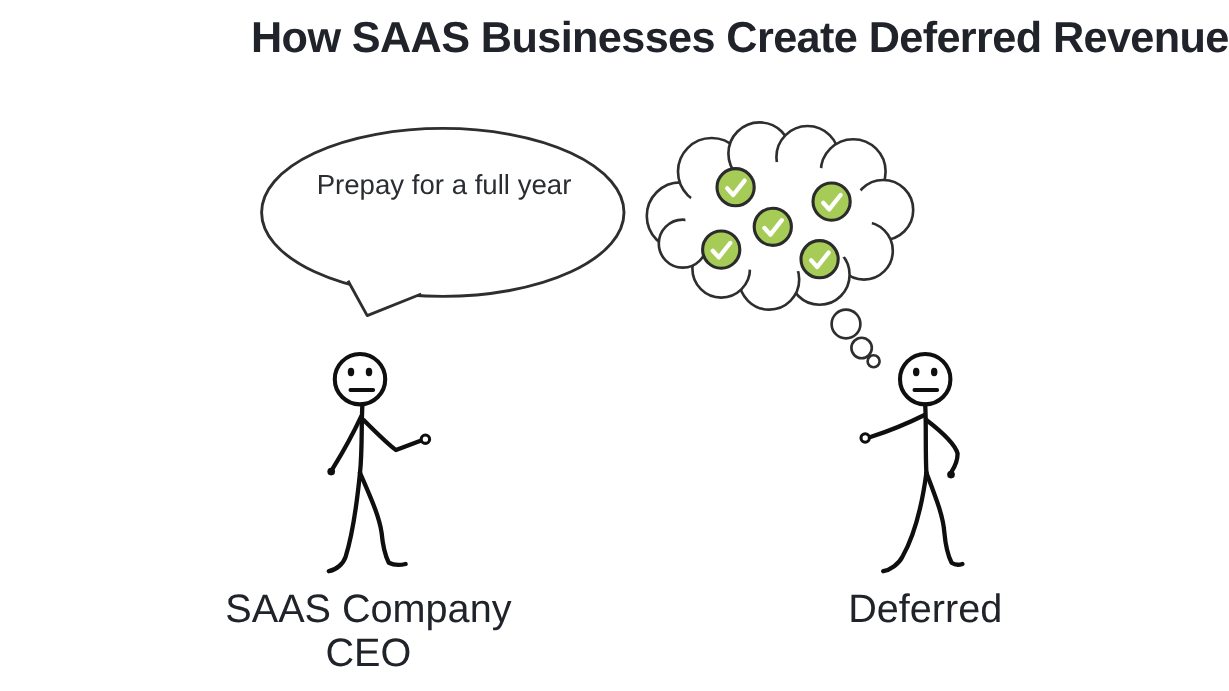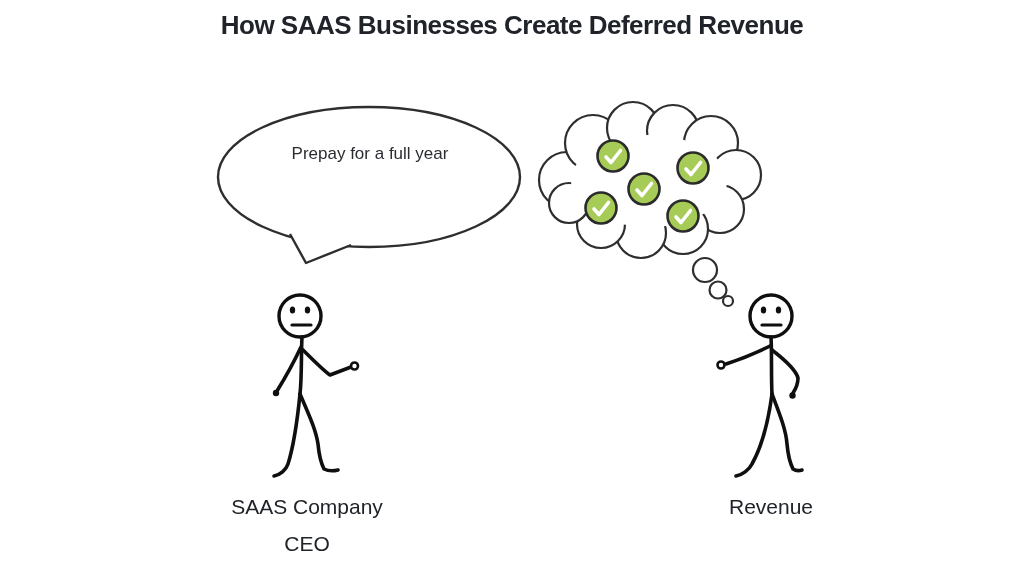--- a/index.html
+++ b/index.html
@@ -8,46 +8,46 @@
     width: 1024px;
     height: 576px;
     background: var(--background, #ffffff);
     font-family: "Liberation Sans", sans-serif;
     overflow: hidden;
   }
   .title {
     position: absolute;
     top: 10px; left: 0;
     width: 100%;
-    text-align: center;
-    font-size: 26px;
+    text-align: right;
+    font-size: 36px;
     font-weight: 700;
     letter-spacing: -0.5px;
     color: var(--ink, #20242a);
   }
   .drawing {
     position: absolute;
     top: 0; left: 0;
     width: 1024px; height: 576px;
   }
   .speech-text {
     position: absolute;
     left: 210px; top: 140px;
     width: 320px;
     text-align: center;
-    font-size: 17px;
+    font-size: 23px;
     line-height: 28.5px;
     color: #2a2d31;
   }
   .figure-label {
     position: absolute;
     top: 488px;
     width: 320px;
     text-align: center;
-    font-size: 21px;
+    font-size: 33px;
     line-height: 37px;
     color: var(--ink, #20242a);
   }
   .label-ceo { left: 147px; }
   .label-customer { left: 611px; }
 
   
   .outline { fill: #ffffff; stroke: var(--outline, #2e2e2e); stroke-width: 2.4; stroke-linejoin: round; }
   .bump { fill: #ffffff; stroke: var(--outline, #2e2e2e); stroke-width: 2.2; }
   .cover { fill: #ffffff; stroke: none; }
@@ -143,15 +143,15 @@
   </svg>
 
   <div class="speech-text">
     <div>Prepay for a full year</div>
   </div>
 
   <div class="figure-label label-ceo">
     <div>SAAS Company</div>
     <div>CEO</div>
   </div>
-  <div class="figure-label label-customer">Revenue</div>
+  <div class="figure-label label-customer">Deferred</div>
 
 </div>
 
 </body></html>

